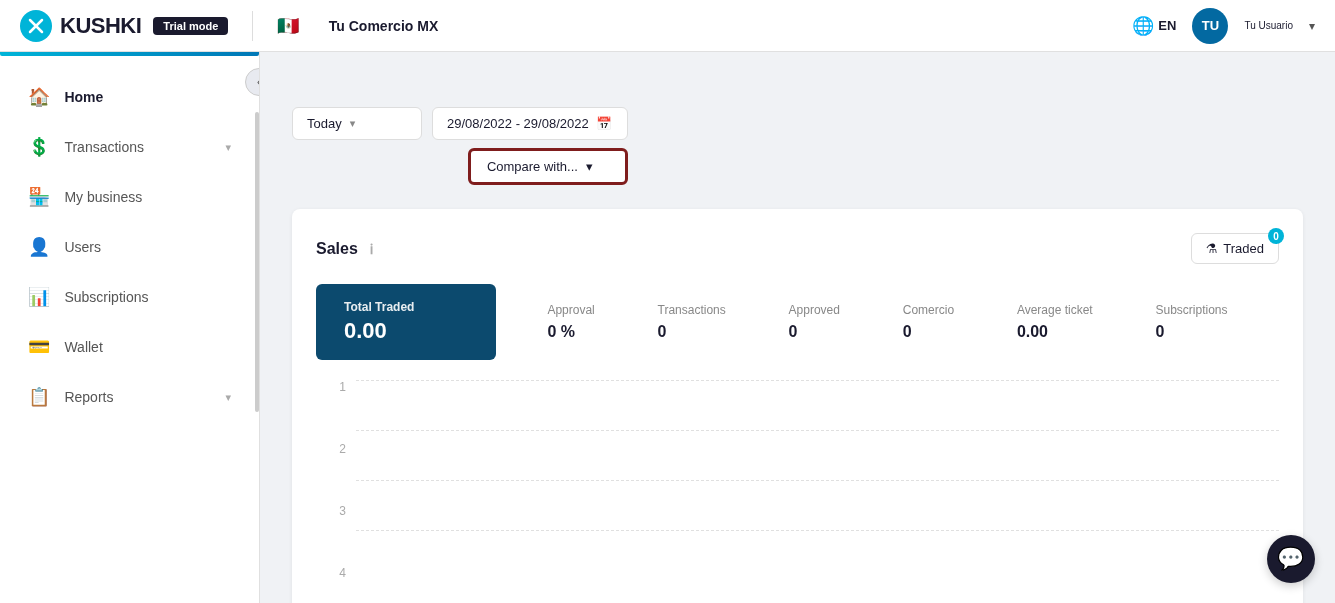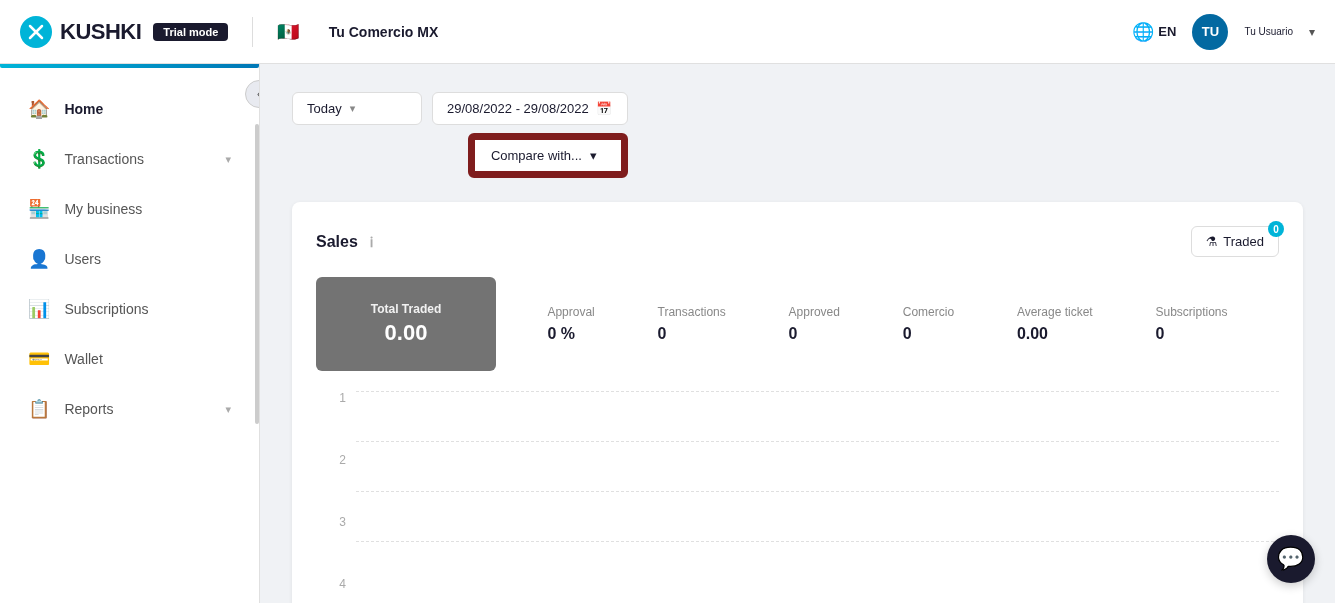--- a/index.html
+++ b/index.html
@@ -1,21 +1,21 @@
 <!DOCTYPE html>
 <html><head>
   <meta charset="utf-8">
   <style>
     * { box-sizing: border-box; margin: 0; padding: 0; }
     body { font-family: 'Segoe UI', Arial, sans-serif; background: #f0f2f5; display: flex; flex-direction: column; height: 603px; overflow: hidden; }
 
     
     .topnav {
       display: flex; align-items: center; background: #fff;
-      height: 64px; padding: 0 20px; border-bottom: 1px solid #e0e0e0;
+      height: 52px; padding: 0 20px; border-bottom: 1px solid #e0e0e0;
       flex-shrink: 0; position: relative; z-index: 10;
     }
     .topnav-left { display: flex; align-items: center; gap: 12px; }
     .logo-wrap { display: flex; align-items: center; gap: 8px; }
     .logo-icon { width: 32px; height: 32px; }
     .logo-text { font-size: 22px; font-weight: 700; color: #1a1a2e; letter-spacing: -0.5px; }
     .trial-badge {
       background: #1a1a2e; color: #fff; font-size: 11px; font-weight: 600;
       padding: 3px 10px; border-radius: 4px;
     }
@@ -65,37 +65,37 @@
     .sidebar-item-chevron { font-size: 11px; color: #aaa; }
     .sidebar-scroll-bar {
       position: absolute; right: 0; top: 60px; width: 4px; height: 300px;
       background: #ccc; border-radius: 2px;
     }
 
     
     .content { flex: 1; overflow-y: auto; padding: 28px 32px; background: #f0f2f5; }
     .page-header { display: flex; align-items: flex-start; justify-content: space-between; margin-bottom: 24px; }
     .page-title { font-size: 32px; font-weight: 300; color: #1a1a2e; }
-    .header-controls { display: flex; flex-direction: column; align-items: flex-end; gap: 8px; }
+    .header-controls { display: flex; flex-direction: column; align-items: flex-end; gap: 8px; margin-top: 27px; }
     .date-controls { display: flex; gap: 10px; }
     .dropdown-select {
       display: flex; align-items: center; gap: 8px;
       background: #fff; border: 1px solid #ddd; border-radius: 6px;
       padding: 8px 14px; font-size: 13px; cursor: pointer; color: #1a1a2e;
       min-width: 130px;
     }
     .dropdown-select .dd-arrow { color: #888; font-size: 11px; }
     .date-range-picker {
       display: flex; align-items: center; gap: 8px;
       background: #fff; border: 1px solid #ddd; border-radius: 6px;
       padding: 8px 14px; font-size: 13px; cursor: pointer; color: #1a1a2e;
     }
     .compare-btn {
       display: flex; align-items: center; gap: 8px;
-      background: #fff; border: 7px solid #7f1d1d; border-radius: 6px;
+      background: #fff; border: 3px solid #7f1d1d; border-radius: 6px;
       padding: 8px 16px; font-size: 13px; cursor: pointer; color: #1a1a2e;
       min-width: 160px;
     }
 
     
     .sales-card {
       background: #fff; border-radius: 8px; padding: 24px;
       box-shadow: 0 1px 4px rgba(0,0,0,0.07);
     }
     .sales-header { display: flex; align-items: center; justify-content: space-between; margin-bottom: 20px; }
@@ -109,22 +109,22 @@
     .filter-badge {
       position: absolute; top: -6px; right: -6px;
       width: 16px; height: 16px; border-radius: 50%; background: #00b4d8;
       color: #fff; font-size: 10px; font-weight: 700;
       display: flex; align-items: center; justify-content: center;
     }
 
     
     .stats-row { display: flex; align-items: stretch; gap: 0; margin-bottom: 20px; }
     .stat-total {
-      background: #737373; border-radius: 6px; padding: 25px 28px;
-      color: #fff; text-align: center; min-width: 180px;
+      background: #0c4a6e; border-radius: 6px; padding: 16px 28px;
+      color: #fff; text-align: left; min-width: 180px;
     }
     .stat-total-label { font-size: 12px; font-weight: 600; margin-bottom: 4px; opacity: 0.9; }
     .stat-total-value { font-size: 22px; font-weight: 700; }
     .stat-items { display: flex; flex: 1; justify-content: space-around; align-items: center; padding: 0 20px; }
     .stat-item { text-align: left; }
     .stat-item-label { font-size: 12px; color: #888; margin-bottom: 6px; }
     .stat-item-value { font-size: 16px; font-weight: 600; color: #1a1a2e; }
 
     
     .chart-area { position: relative; height: 220px; padding-left: 40px; }

